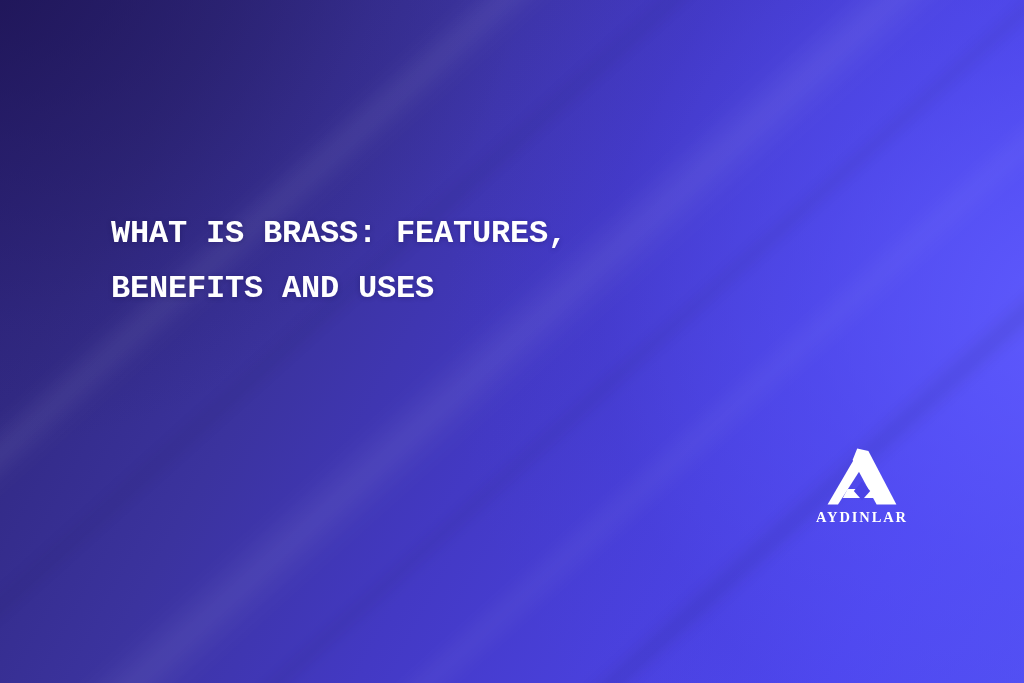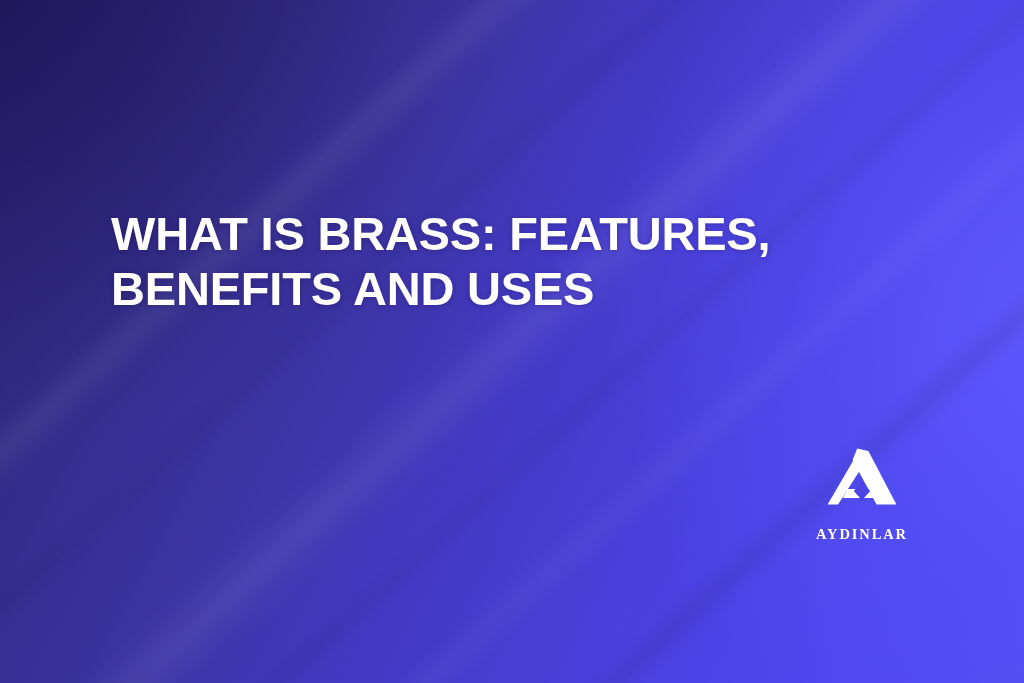--- a/index.html
+++ b/index.html
@@ -88,23 +88,23 @@
   .s6 { top: 78%;   height: 30px; }
 
   
   .headline {
     position: absolute;
     left: 111px;
     top: 206px;
     width: 790px;
     margin: 0;
     color: #ffffff;
-    font-family: Liberation Sans, sans-serif;
+    font-family: Liberation Mono, monospace;
     font-weight: bold;
-    font-size: 47px;
+    font-size: 32px;
     line-height: 55px;
     letter-spacing: -0.2px;
     text-transform: uppercase;
     white-space: pre-line;
     text-shadow: 0 1px 5px rgba(20, 12, 60, 0.28);
   }
 
   
   .logo-lockup {
     position: absolute;
@@ -114,21 +114,21 @@
     display: flex;
     flex-direction: column;
     align-items: center;
   }
   .logo-mark {
     display: block;
     width: 70px;
     height: 62px;
   }
   .logo-wordmark {
-    margin-top: 17px;
+    margin-top: 0;
     color: #ffffff;
     font-family: "Liberation Serif", serif;
     font-weight: bold;
     font-size: 14.5px;
     letter-spacing: 1.9px;
     line-height: 1;
     white-space: nowrap;
   }
 </style>
 </head>

